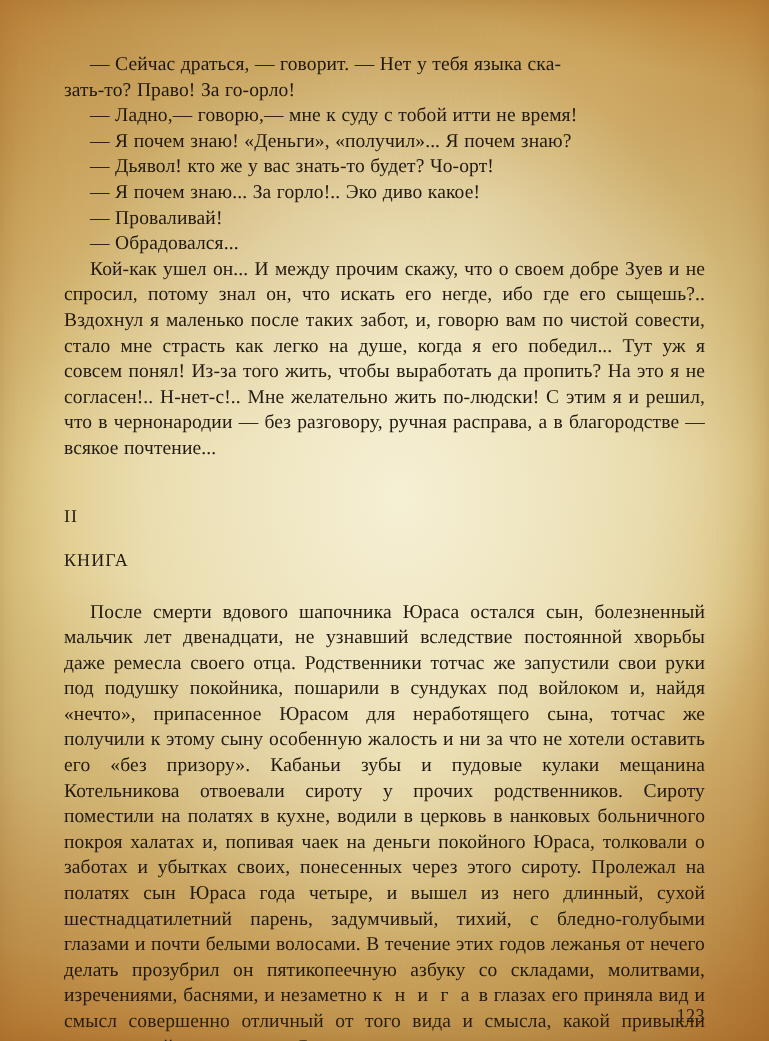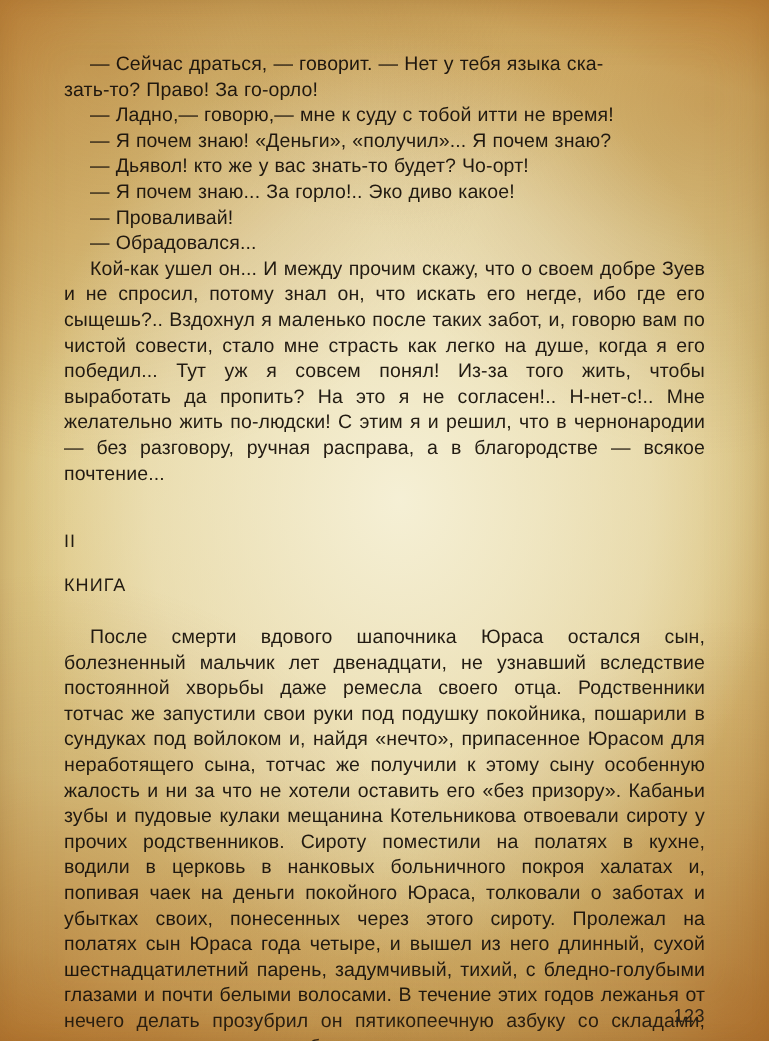--- a/index.html
+++ b/index.html
@@ -11,21 +11,21 @@
     position: relative;
     width: 769px;
     height: 1041px;
     overflow: hidden;
     background-color: #f3edd2;
     background-image:
       radial-gradient(ellipse 68% 62% at 52% 48%, rgba(246,241,216,0.96) 0%, rgba(243,236,206,0.55) 48%, rgba(230,206,160,0.0) 72%),
       linear-gradient(115deg, #e2b473 0%, #ecd4a3 9%, #f3e8c6 20%, #f5edd1 34%, #f4ecd0 62%, #efe2bd 78%, #e7cb9b 90%, #dca866 100%),
       linear-gradient(195deg, #dfa95f 0%, #eed6a6 8%, #f4ebce 22%, #f5edd2 50%, #f2e6c4 78%, #e8c994 92%, #d9a059 100%);
     background-blend-mode: normal, multiply, multiply;
-    font-family: Liberation Sans, sans-serif;
+    font-family: Liberation Serif, serif;
     color: #221b12;
   }
   .grain {
     position: absolute;
     inset: 0;
     pointer-events: none;
     background-image:
       radial-gradient(circle at 14% 6%, rgba(176,118,47,0.30), rgba(176,118,47,0) 34%),
       radial-gradient(circle at 92% 10%, rgba(170,112,44,0.26), rgba(170,112,44,0) 30%),
       radial-gradient(circle at 6% 92%, rgba(168,110,42,0.30), rgba(168,110,42,0) 32%),

